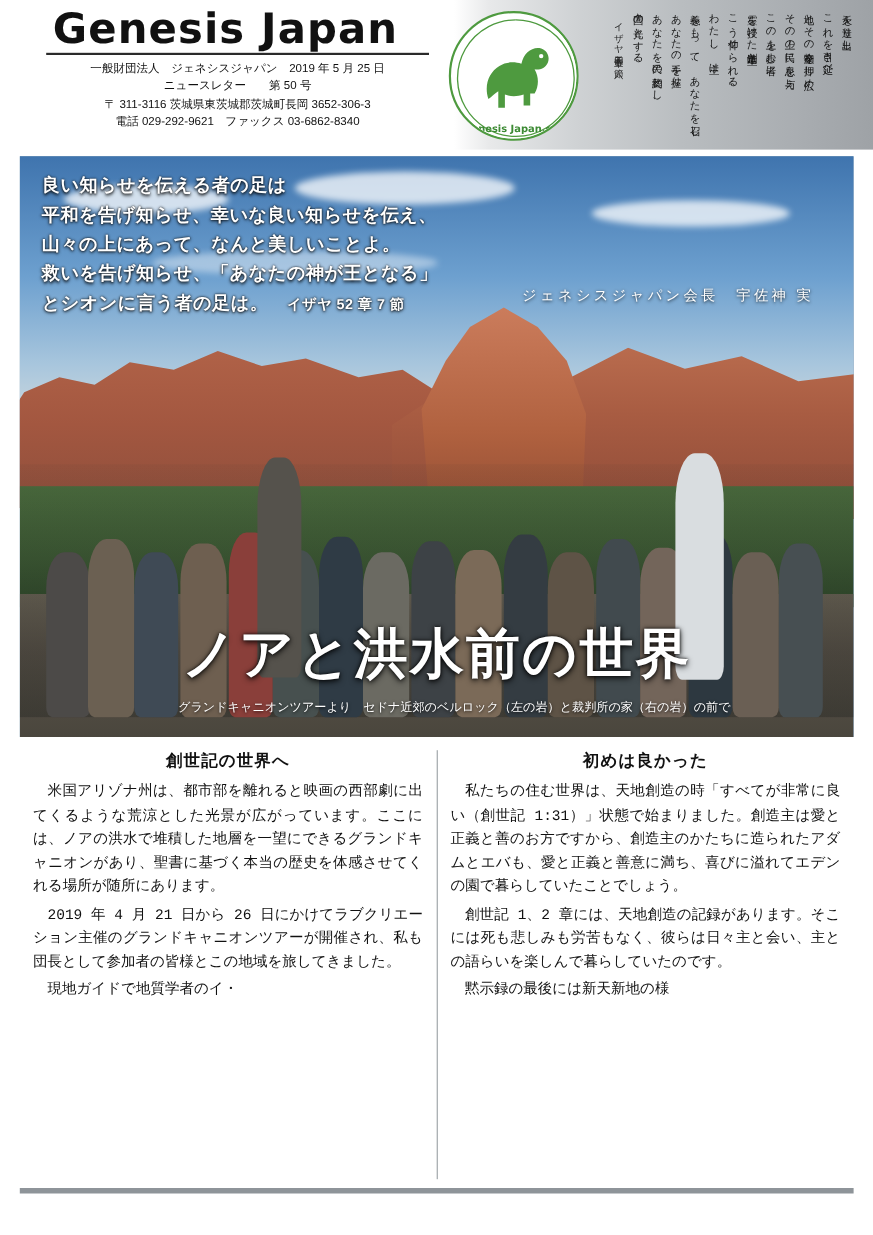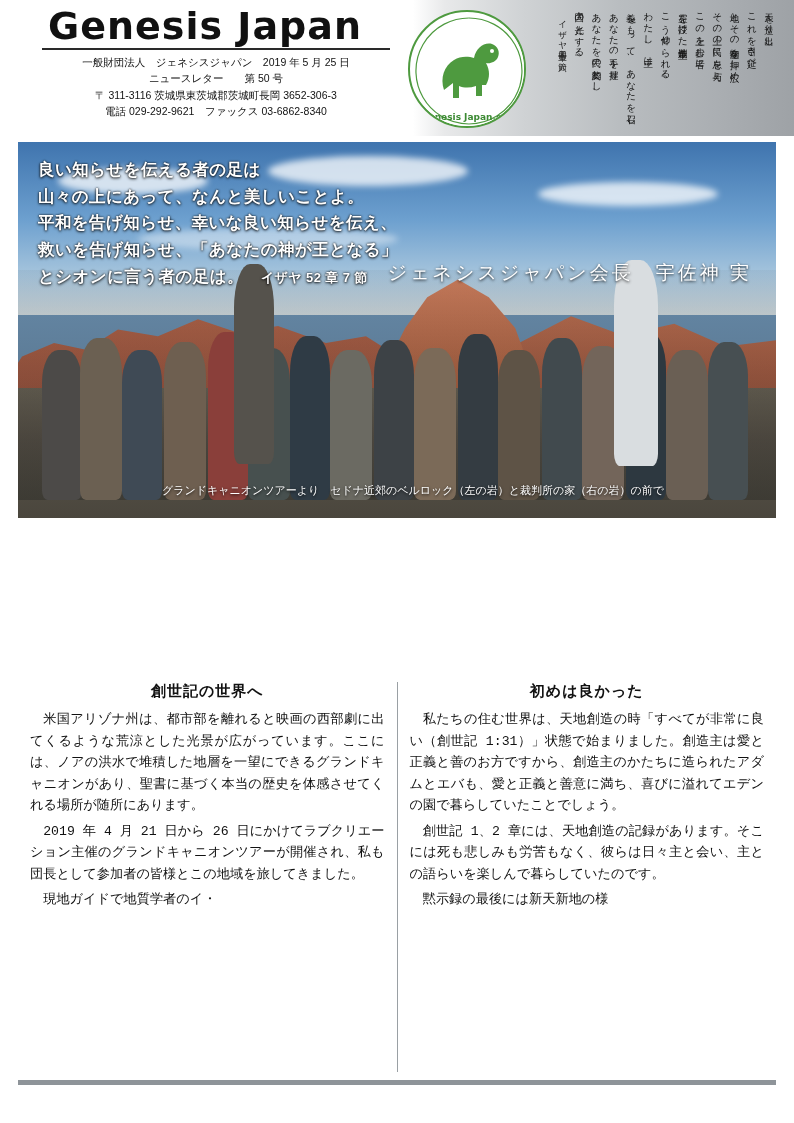--- a/index.html
+++ b/index.html
@@ -78,21 +78,21 @@
     color: #111;
     height: 124px;
     white-space: nowrap;
   }
   .vcol.ref { font-size: 8.5px; color: #222; padding-top: 8px; }
 
   
   .hero {
     position: relative;
     margin: 6px 18px 0 18px;
-    height: 376px;
+    height: 528px;
     overflow: hidden;
     background: #6a8fb0;
   }
   .sky {
     position: absolute; left:0; top:0; width:100%; height: 46%;
     background: linear-gradient(to bottom, #3f74ae 0%, #6da0cf 45%, #a8c6dd 78%, #cfd9dd 100%);
   }
   .cloud {
     position:absolute; border-radius:50%; background: rgba(255,255,255,0.75);
     filter: blur(3px);
@@ -135,23 +135,23 @@
     color: #ffffff;
     font-size: 16.5px;
     line-height: 1.62;
     font-weight: bold;
     text-shadow: 0 1px 3px rgba(0,0,0,0.85), 0 0 2px rgba(0,0,0,0.9);
     letter-spacing: 0.4px;
   }
   .hero-verse .ref { font-size: 13px; margin-left: 12px; }
   .hero-byline {
     position: absolute;
-    right: 24px; top: 118px;
+    right: 36px; top: 118px;
     color: #ffffff;
-    font-size: 19px;
+    font-size: 13px;
     letter-spacing: 3px;
     text-shadow: 0 1px 3px rgba(0,0,0,0.9);
   }
   .hero-headline {
     position: absolute;
     left: 0; right: 0; top: 420px;
     text-align: center;
     color: #ffffff;
     font-size: 49px;
     font-weight: bold;
@@ -280,22 +280,22 @@
     <div class="person" style="left:608px; width:40px; height:168px; background:#2d3840;"></div>
     <div class="person" style="left:648px; width:42px; height:150px; background:#6a5f54;"></div>
     <div class="person" style="left:690px; width:40px; height:158px; background:#474f52;"></div>
     <div class="person" style="left:216px; top:-6px; width:40px; height:200px; background:#55524c;"></div>
     <div class="person" style="left:596px; top:-10px; width:44px; height:206px; background:#d9dde0;"></div>
   </div>
 
   <div class="hero-overlay">
     <div class="hero-verse">
       <div>良い知らせを伝える者の足は</div>
+      <div>平和を告げ知らせ、幸いな良い知らせを伝え、</div>
       <div>山々の上にあって、なんと美しいことよ。</div>
-      <div>平和を告げ知らせ、幸いな良い知らせを伝え、</div>
       <div>救いを告げ知らせ、「あなたの神が王となる」</div>
       <div>
         <span>とシオンに言う者の足は。</span>
         <span class="ref">イザヤ 52 章 7 節</span>
       </div>
     </div>
     <div class="hero-byline">ジェネシスジャパン会長　宇佐神 実</div>
     <div class="hero-headline">ノアと洪水前の世界</div>
     <div class="hero-caption">グランドキャニオンツアーより　セドナ近郊のベルロック（左の岩）と裁判所の家（右の岩）の前で</div>
   </div>

